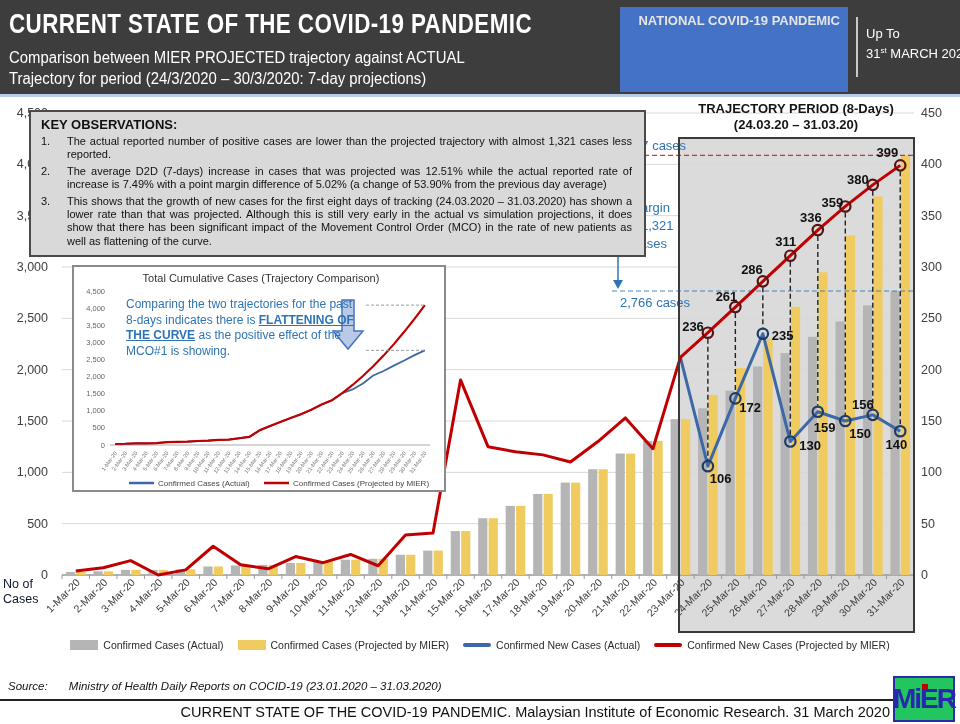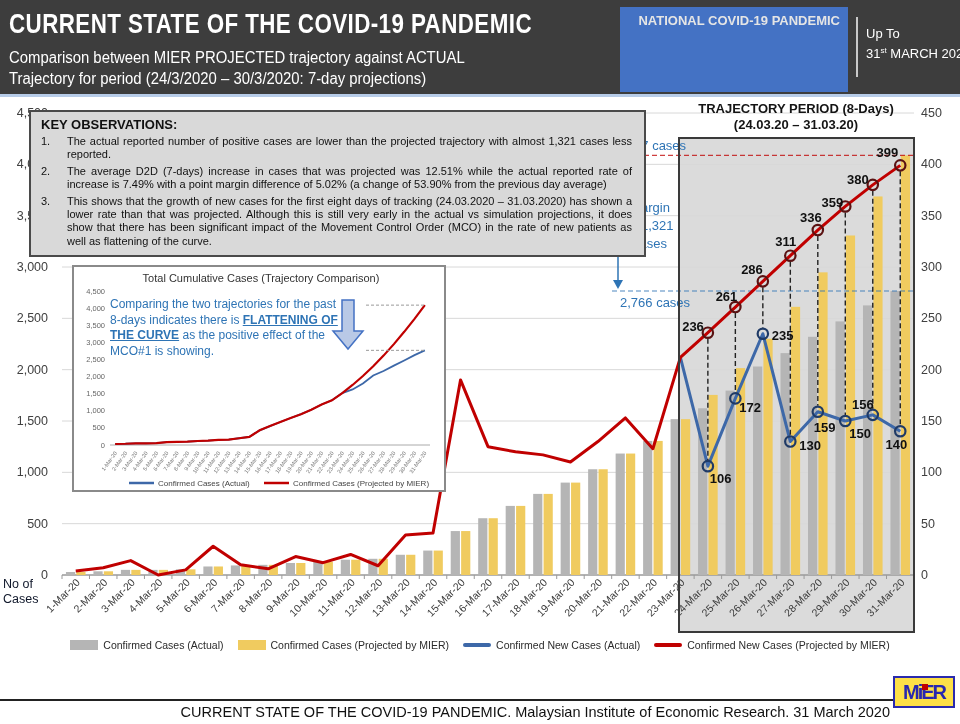--- a/index.html
+++ b/index.html
@@ -28,39 +28,39 @@
        border:2px solid #4a4a4a;box-sizing:border-box;padding:5px 12px 4px 10px;z-index:2;}
   .obs-title{font-size:13px;font-weight:bold;color:#111;}
   .obs-item{display:flex;margin-top:3px;}
   .obs-num{width:26px;flex:none;font-size:11px;color:#111;}
   .obs-txt{flex:1;font-size:11px;color:#111;line-height:1.22;text-align:justify;}
   
   .inset{position:absolute;left:48px;top:265px;width:374px;height:227px;background:#fff;
          border:2px solid #8a8a8a;box-sizing:border-box;z-index:2;margin-left:24px;}
   #inset-chart{position:absolute;left:0;top:0;width:370px;height:223px;
                font-family:"Liberation Sans",sans-serif;}
-  .annot{position:absolute;left:36px;top:30px;width:228px;font-size:12px;color:#2E74B5;
+  .annot{position:absolute;left:52px;top:30px;width:228px;font-size:12px;color:#2E74B5;
          line-height:1.3;z-index:2;}
   .annot b{text-decoration:underline;}
   
   .legend{position:absolute;left:0;top:639px;width:960px;display:flex;justify-content:center;
           gap:14px;align-items:center;z-index:2;}
   .lg-item{display:flex;align-items:center;gap:5px;font-size:10.5px;color:#2b2b2b;}
   .sw{display:inline-block;flex:none;}
   .sw.bar{width:28px;height:10px;}
   .sw.line{width:28px;height:3.5px;border-radius:2px;}
   
   .src{position:absolute;left:8px;top:680px;font-size:11.5px;font-style:italic;color:#111;z-index:2;}
   .src .s2{margin-left:18px;}
   .foot-line{position:absolute;left:0;top:699px;width:893px;border-top:2px solid #222;z-index:2;}
   .foot-title{position:absolute;left:0;top:704px;width:890px;text-align:right;padding-right:8px;
               font-size:14.5px;color:#111;z-index:2;}
-  .logo{position:absolute;left:893px;top:676px;width:62px;height:32px;border:2px solid #2A2AAE;
-        box-sizing:border-box;background:#fde047;display:flex;align-items:center;justify-content:center;
-        font-weight:bold;font-size:20px;color:#2727B0;letter-spacing:-2px;z-index:2;}
+  .logo{position:absolute;left:893px;top:676px;width:62px;height:46px;border:2px solid #2A2AAE;
+        box-sizing:border-box;background:#22c55e;display:flex;align-items:center;justify-content:center;
+        font-weight:bold;font-size:28px;color:#2727B0;letter-spacing:-2px;z-index:2;}
   .logo::after{content:"";position:absolute;left:27px;top:6px;width:6px;height:6px;background:#C00000;}
 </style>
 </head>
 <body>
 
 <div class="page">
 
   <svg id="main-chart" viewBox="0 0 960 724">
       <rect x="679" y="138" width="235" height="494" fill="#DBDBDB"></rect>
       <g stroke="#D8D8D8" stroke-width="1">
@@ -418,17 +418,21 @@
       <div class="lg-item">
         <span class="sw line" style="background: rgb(61, 104, 168);"></span>
         <span>Confirmed New Cases (Actual)</span>
       </div>
       <div class="lg-item">
         <span class="sw line" style="background: rgb(192, 0, 0);"></span>
         <span>Confirmed New Cases (Projected by MIER)</span>
       </div>
     </div>
 
+  <div class="src">
+    <span>Source:</span>
+    <span class="s2">Ministry of Health Daily Reports on COCID-19 (23.01.2020 – 31.03.2020)</span>
+  </div>
   <div class="foot-line"></div>
   <div class="foot-title">CURRENT STATE OF THE COVID-19 PANDEMIC. Malaysian Institute of Economic Research. 31 March 2020</div>
   <div class="logo">MiER</div>
 
 </div>
 
 </body></html>

